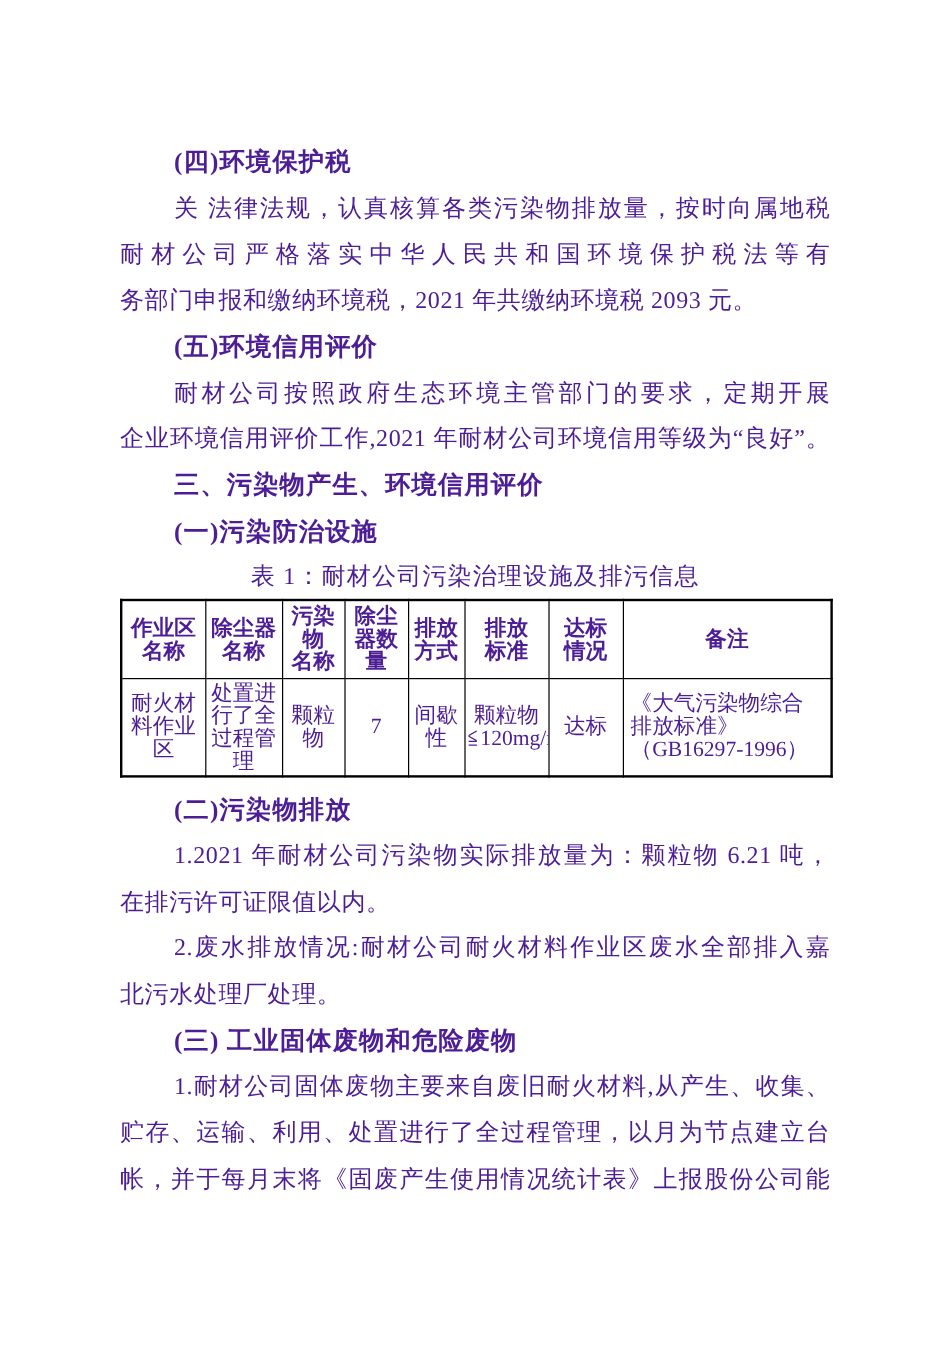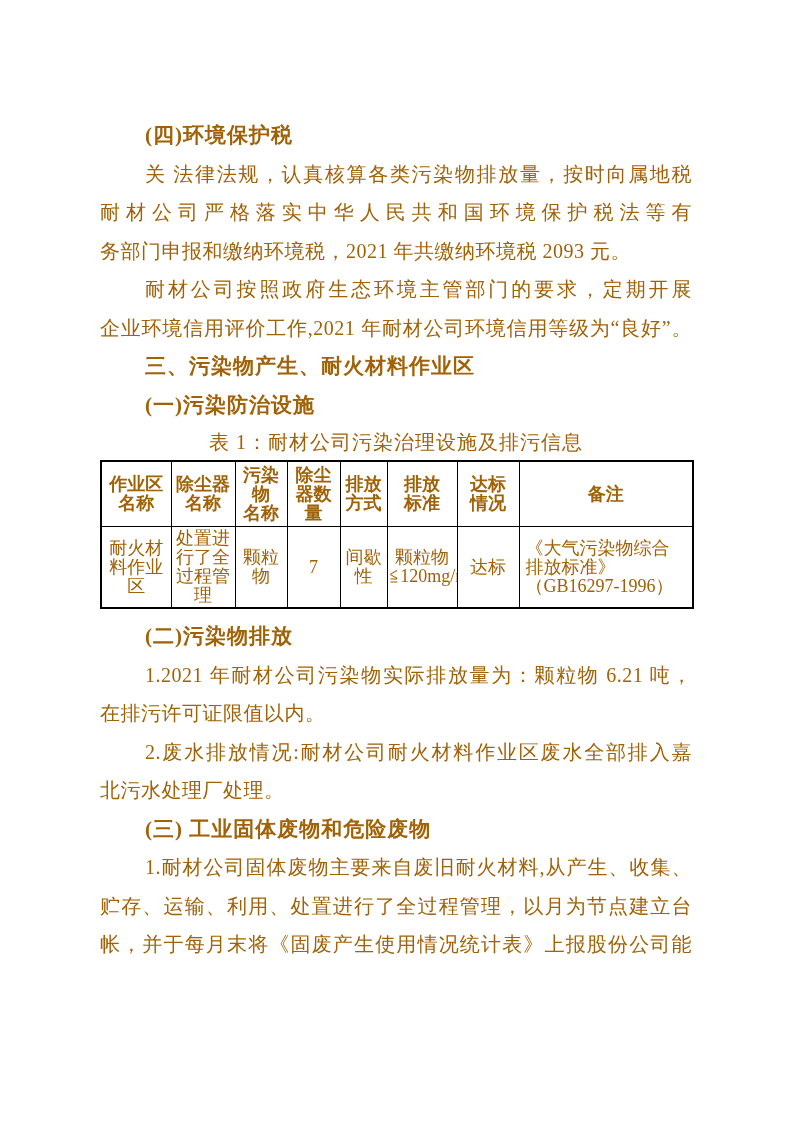--- a/index.html
+++ b/index.html
@@ -1,21 +1,21 @@
 <!DOCTYPE html>
 <html><head>
 <meta charset="utf-8">
 <style>
   html, body { margin: 0; padding: 0; background: #ffffff; }
   .page {
     position: relative;
     width: 793px;
     height: 1122px;
     background: #ffffff;
-    color: #a16207;
+    color: #4c1d95;
     font-family: "Liberation Serif", "DejaVu Serif", serif;
     overflow: hidden;
   }
   .content {
     position: absolute;
     left: 100px;
     top: 116px;
     width: 592px;
   }
   .line {
@@ -92,26 +92,27 @@
 <div class="page">
   <div class="content">
 
     <div class="h-kai">(四)环境保护税</div>
     <div class="para">
         <div class="line">关 法律法规，认真核算各类污染物排放量，按时向属地税</div>
         <div class="line">耐材公司严格落实中华人民共和国环境保护税法等有</div>
         <div class="line">务部门申报和缴纳环境税，2021 年共缴纳环境税 2093 元。</div>
       </div>
 
+    <div class="h-kai">(五)环境信用评价</div>
     <div class="para fill-last">
         <div class="line">耐材公司按照政府生态环境主管部门的要求，定期开展</div>
         <div class="line">企业环境信用评价工作,2021 年耐材公司环境信用等级为“良好”。</div>
       </div>
 
-    <div class="h-hei">三、污染物产生、耐火材料作业区</div>
+    <div class="h-hei">三、污染物产生、环境信用评价</div>
 
     <div class="h-kai">(一)污染防治设施</div>
 
     <div class="table-title">表 1：耐材公司污染治理设施及排污信息</div>
 
     <table class="facility">
       <colgroup>
         <col style="width:70px">
           <col style="width:64px">
           <col style="width:52px">

